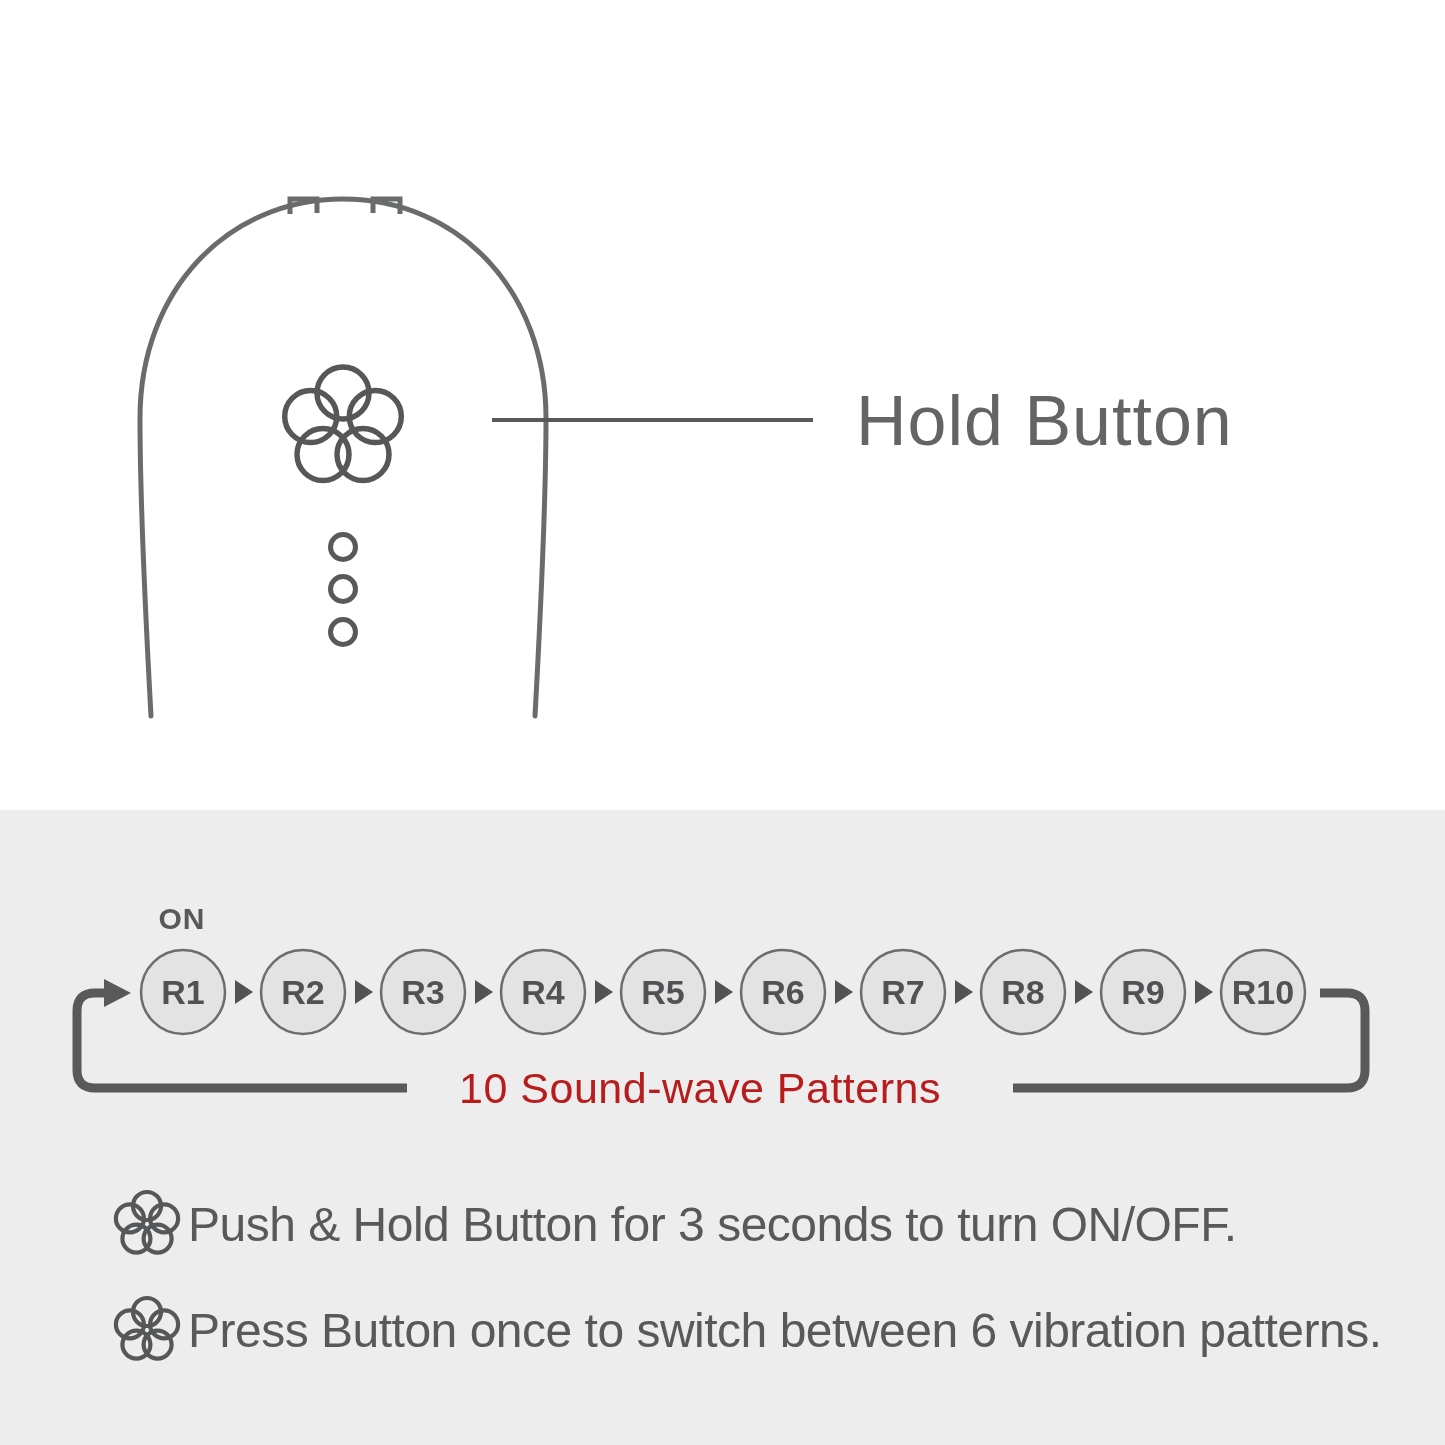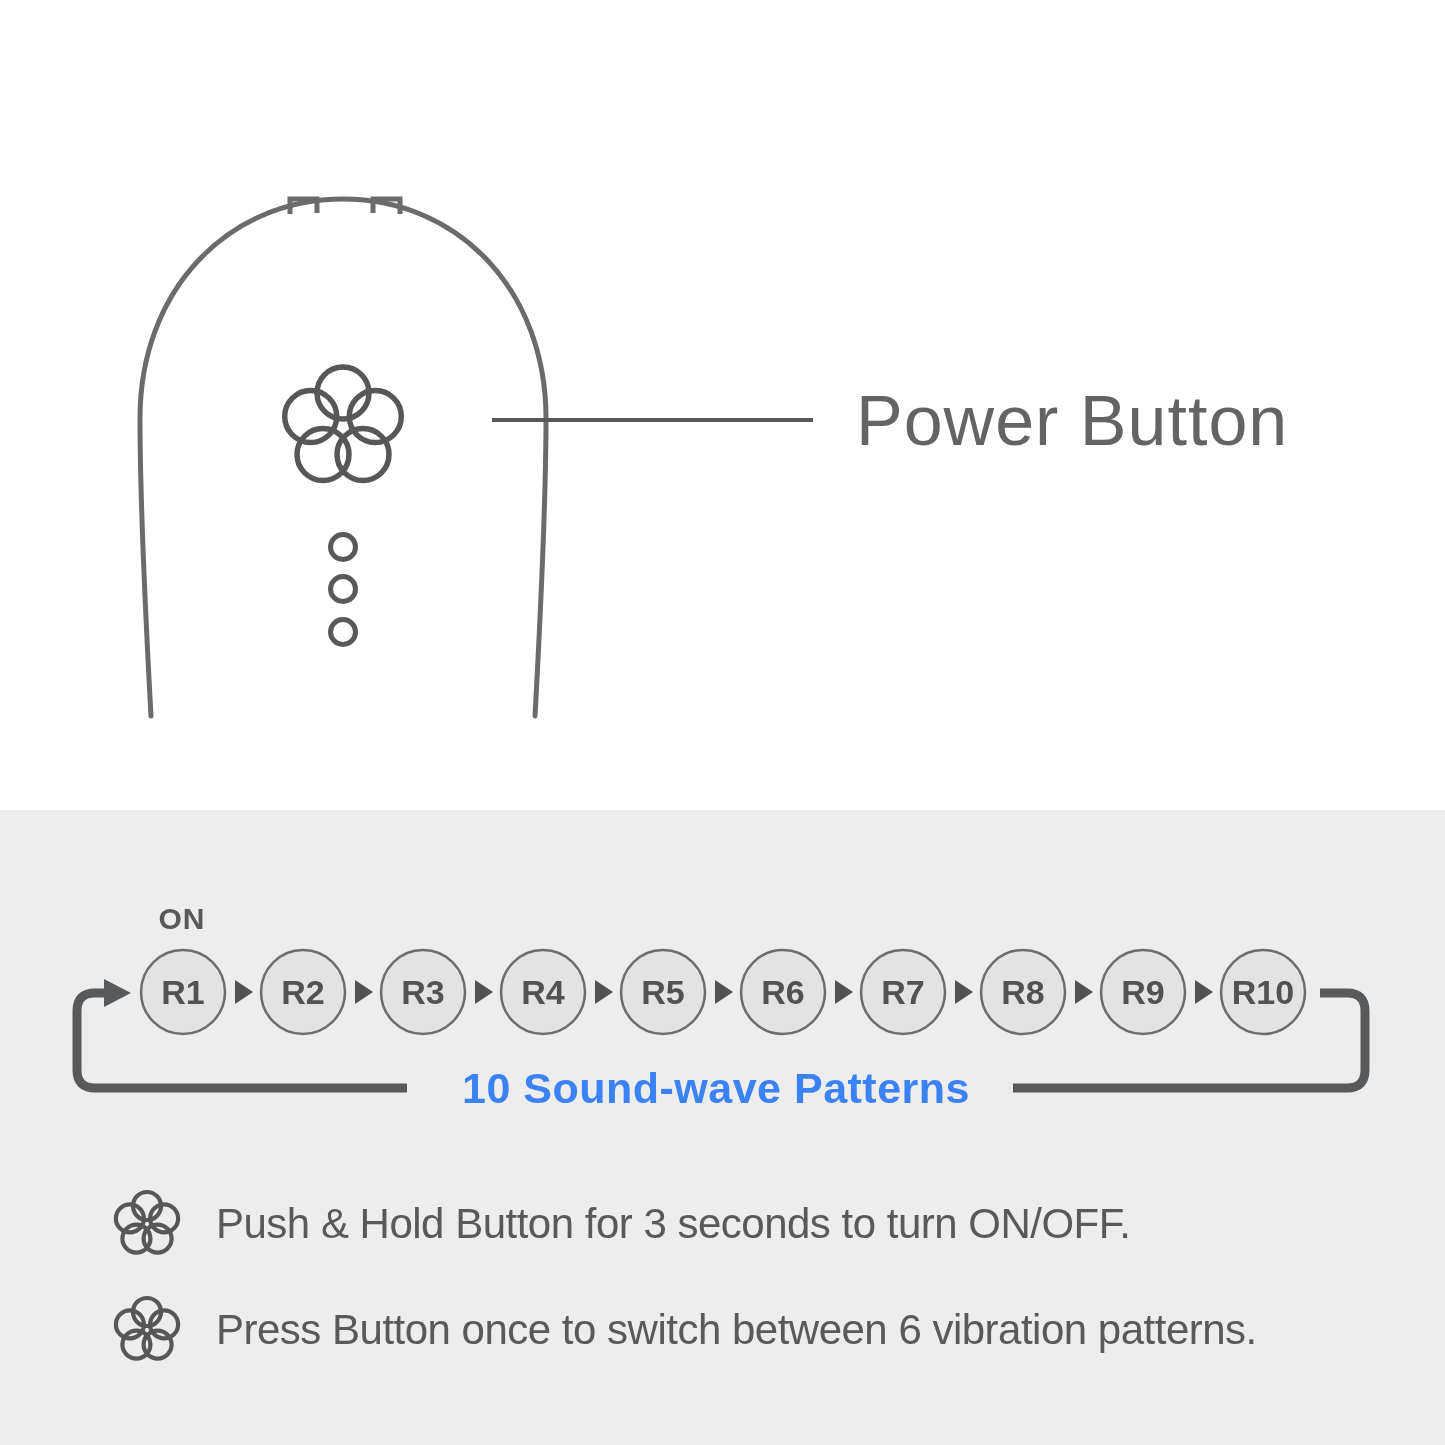--- a/index.html
+++ b/index.html
@@ -25,22 +25,22 @@
   .loop-line{fill:none;stroke:#58595b;stroke-width:9;}
   .loop-arrowhead{fill:#58595b;stroke:none;}
   .step-circle{fill:#e3e3e4;stroke:#6b6c6e;stroke-width:2.5;}
   .step-label{font-family:"Liberation Sans",sans-serif;font-size:34px;font-weight:700;fill:#515254;text-anchor:middle;}
   .step-arrow{fill:#515254;stroke:none;}
 
   
   .txt{position:absolute;white-space:nowrap;color:#5c5d5f;}
   .power-label{left:856px;top:386px;font-size:70px;line-height:1;color:#636466;letter-spacing:1px;}
   .on-label{left:182px;top:919px;transform:translate(-50%,-50%);font-size:30px;color:#58595b;letter-spacing:1px;font-weight:bold;}
-  .loop-label{left:716px;top:1088px;transform:translate(-50%,-50%);font-size:43px;font-weight:700;color:#3b82f6;letter-spacing:0.5px;}
-  .instruction{font-size:42px;letter-spacing:-0.5px;color:#58595b;transform:translateY(-50%);margin-left:28px;}
+  .loop-label{left:700px;top:1088px;transform:translate(-50%,-50%);font-size:43px;font-weight:400;color:#b91c1c;letter-spacing:0.5px;}
+  .instruction{font-size:48px;letter-spacing:-0.5px;color:#58595b;transform:translateY(-50%);}
   .instruction.row1{left:188px;top:1224px;}
   .instruction.row2{left:188px;top:1330px;}
 </style>
 </head>
 <body>
 
 <div class="canvas">
 
   <div class="bottom-panel"></div>
 
@@ -111,21 +111,21 @@
     </g>
     <g>
       <circle class="flower-small" cx="147" cy="1312" r="14"></circle>
       <circle class="flower-small" cx="164.1" cy="1324.4" r="14"></circle>
       <circle class="flower-small" cx="157.6" cy="1344.6" r="14"></circle>
       <circle class="flower-small" cx="136.4" cy="1344.6" r="14"></circle>
       <circle class="flower-small" cx="129.9" cy="1324.4" r="14"></circle>
     </g>
   </svg>
 
-  <div class="txt power-label">Power Button</div>
+  <div class="txt power-label">Hold Button</div>
 
   <div class="txt on-label">ON</div>
 
   <div class="txt loop-label">10 Sound-wave Patterns</div>
 
   <div class="txt instruction row1">Push &amp; Hold Button for 3 seconds to turn ON/OFF.</div>
 
   <div class="txt instruction row2">Press Button once to switch between 6 vibration patterns.</div>
 </div>
 

